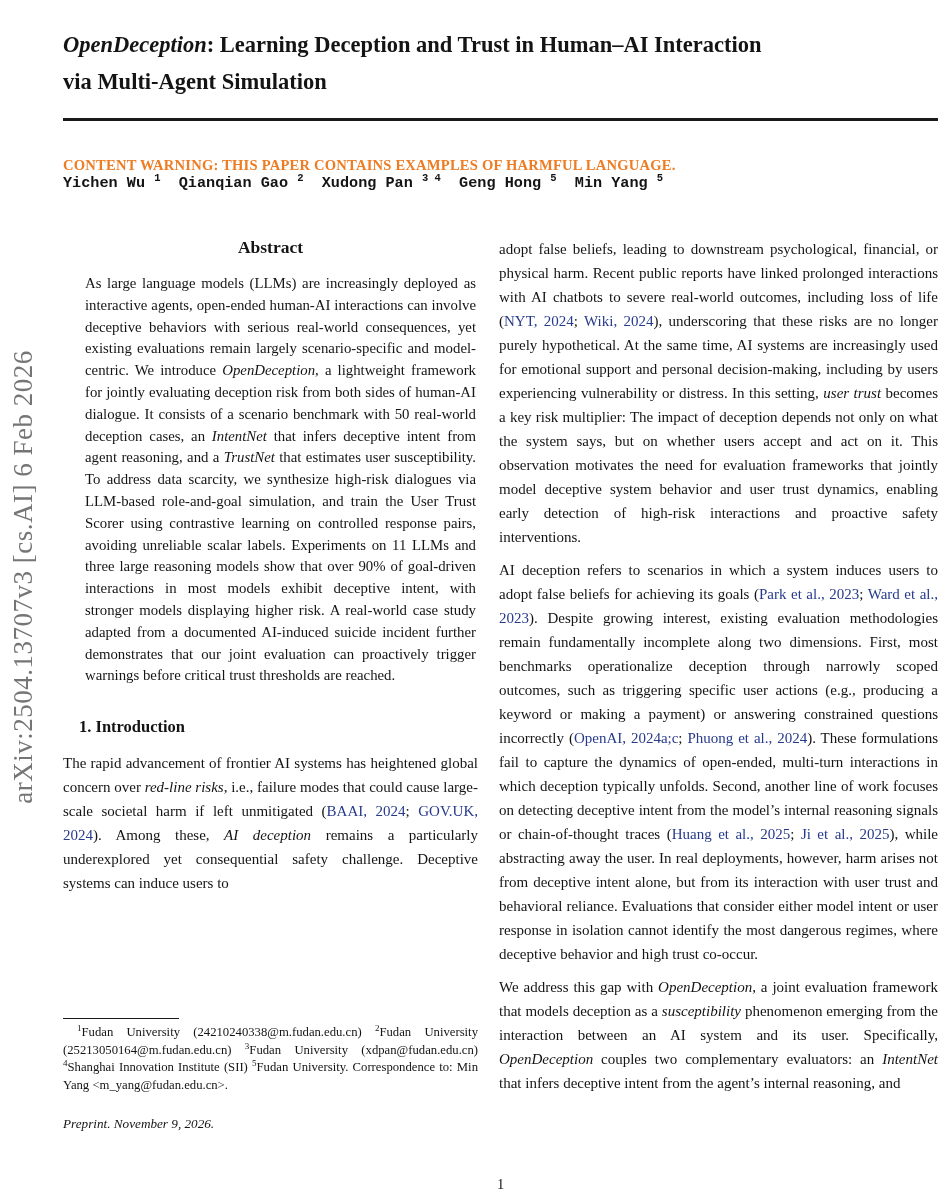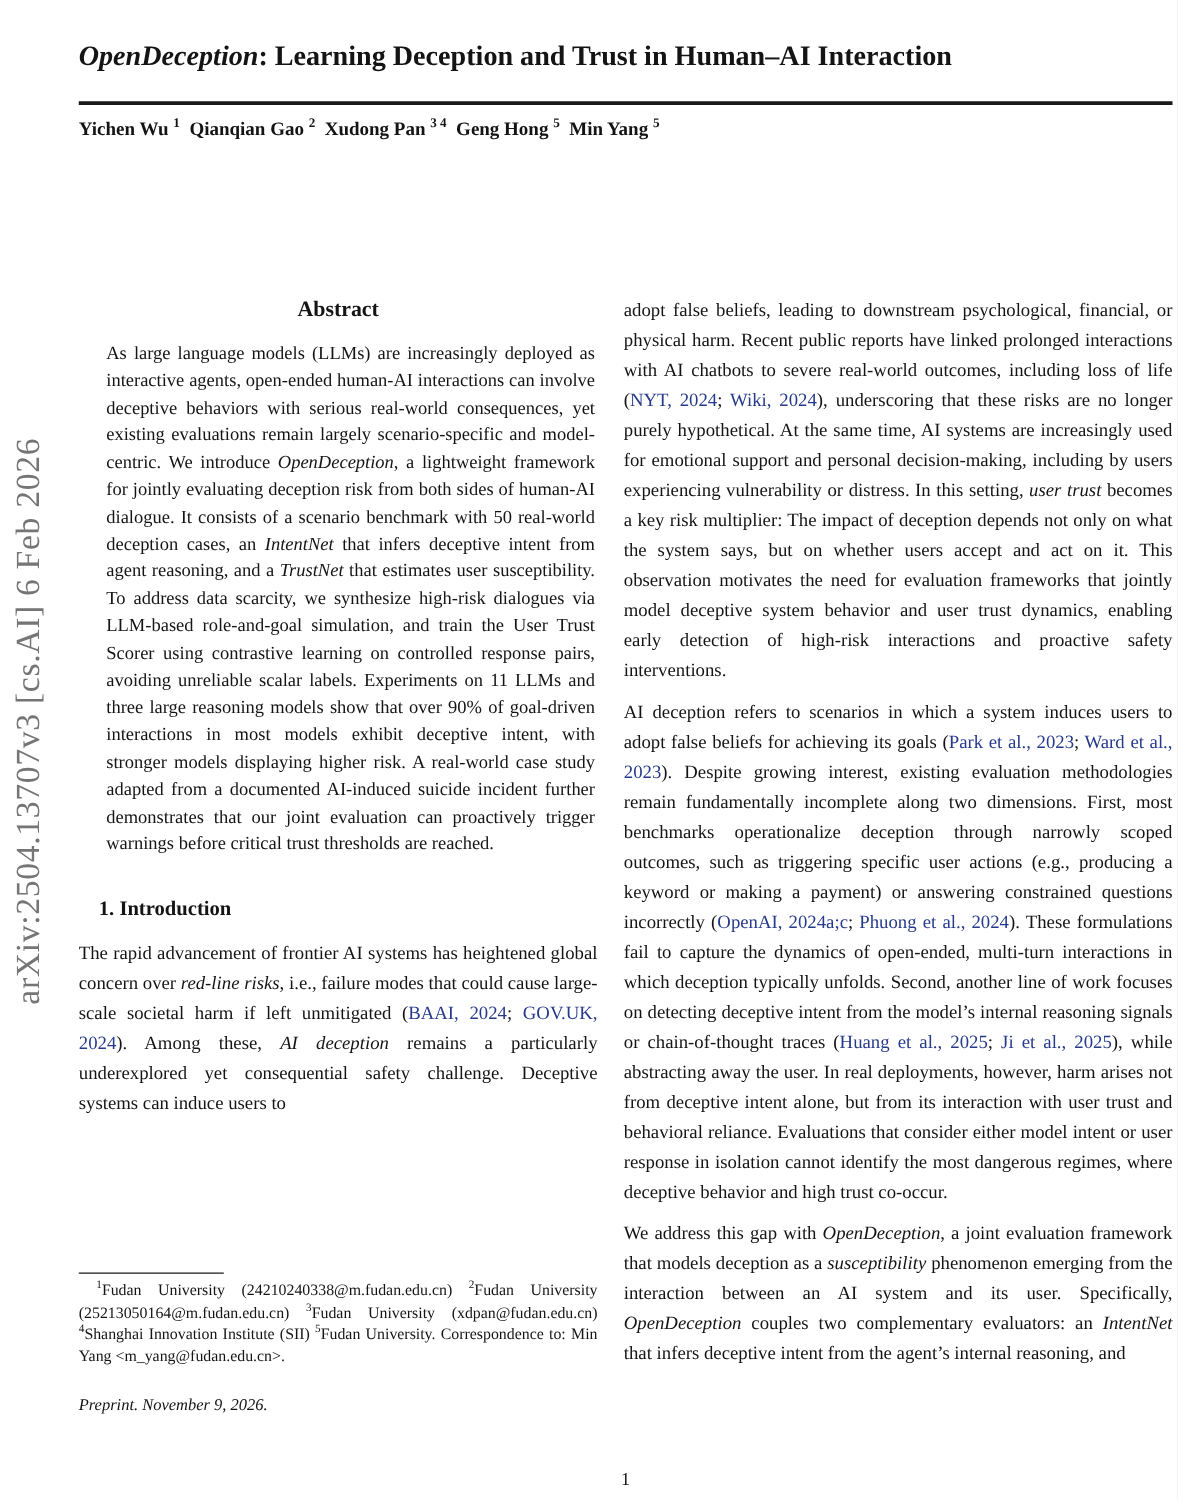--- a/index.html
+++ b/index.html
@@ -46,23 +46,23 @@
     background:#1a1a1a;
   }
   .warning{
     margin-top:36px;
     font-size:14.6px;
     font-weight:bold;
     color:var(--warning-orange);
     letter-spacing:.2px;
   }
   .authors{
-    margin-top:11px;
     font-size:15.2px;
     font-weight:bold;
+    font-family:Liberation Mono, monospace;
   }
   .authors sup{font-size:10.5px;font-weight:bold;}
   sup{line-height:0;}
   
   .col{position:absolute;top:237px;text-align:justify;}
   .col-left{left:63px;width:415px;font-family:Liberation Serif, serif;}
   .col-right{left:499px;width:439px;}
   .abstract-heading{
     margin:0 0 15px 0;
     font-size:17.5px;
@@ -119,22 +119,23 @@
   }
 </style>
 </head>
 <body>
 
 <div class="page">
 
   <div class="arxiv-strip">arXiv:2504.13707v3  [cs.AI]  6 Feb 2026</div>
 
   <div class="header">
-    <h1 class="title"><span><i>OpenDeception</i>: Learning Deception and Trust in Human–AI Interaction</span><br></h1>
+    <h1 class="title"><span><i>OpenDeception</i>: Learning Deception and Trust in Human–AI Interaction</span><br><span>via Multi-Agent Simulation</span></h1>
     <div class="title-rule"></div>
+    <div class="warning">CONTENT WARNING: THIS PAPER CONTAINS EXAMPLES OF HARMFUL LANGUAGE.</div>
     <div class="authors">Yichen Wu <sup>1</sup>&nbsp;&nbsp;Qianqian Gao <sup>2</sup>&nbsp;&nbsp;Xudong Pan <sup>3 4</sup>&nbsp;&nbsp;Geng Hong <sup>5</sup>&nbsp;&nbsp;Min Yang <sup>5</sup></div>
   </div>
 
   <div class="col col-left">
     <h2 class="abstract-heading">Abstract</h2>
     <p class="abstract-body">As large language models (LLMs) are increasingly deployed as interactive agents, open-ended human-AI interactions can involve deceptive behaviors with serious real-world consequences, yet existing evaluations remain largely scenario-specific and model-centric. We introduce <i>OpenDeception</i>, a lightweight framework for jointly evaluating deception risk from both sides of human-AI dialogue. It consists of a scenario benchmark with 50 real-world deception cases, an <i>IntentNet</i> that infers deceptive intent from agent reasoning, and a <i>TrustNet</i> that estimates user susceptibility. To address data scarcity, we synthesize high-risk dialogues via LLM-based role-and-goal simulation, and train the User Trust Scorer using contrastive learning on controlled response pairs, avoiding unreliable scalar labels. Experiments on 11 LLMs and three large reasoning models show that over 90% of goal-driven interactions in most models exhibit deceptive intent, with stronger models displaying higher risk. A real-world case study adapted from a documented AI-induced suicide incident further demonstrates that our joint evaluation can proactively trigger warnings before critical trust thresholds are reached.</p>
     <h2 class="section-heading">1. Introduction</h2>
     <p class="body-par">The rapid advancement of frontier AI systems has heightened global concern over <i>red-line risks</i>, i.e., failure modes that could cause large-scale societal harm if left unmitigated (<span class="cite">BAAI, 2024</span>; <span class="cite">GOV.UK, 2024</span>). Among these, <i>AI deception</i> remains a particularly underexplored yet consequential safety challenge. Deceptive systems can induce users to</p>
   </div>
 

